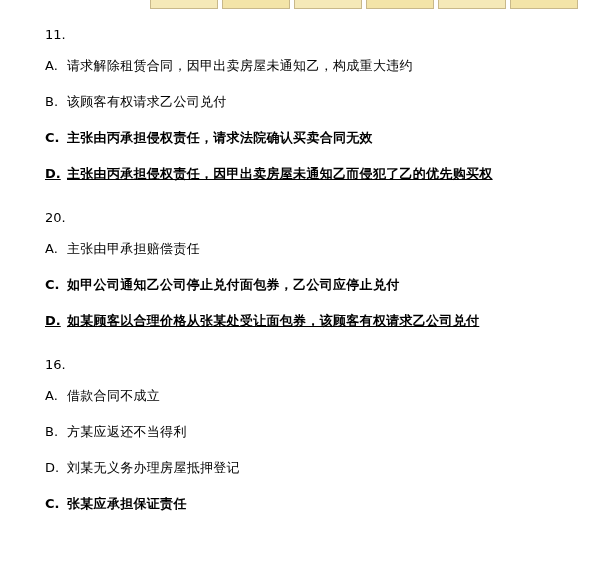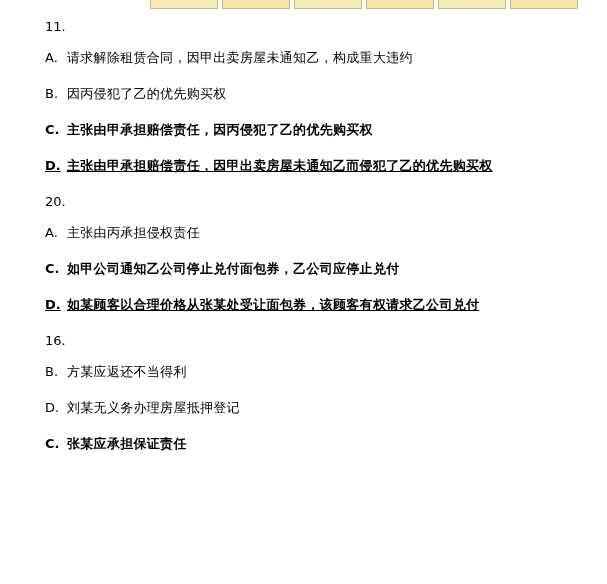--- a/index.html
+++ b/index.html
@@ -46,21 +46,21 @@
     height: 575px;
     background: #ffffff;
     padding: 0;
   }
   .q-block {
     margin: 0;
   }
   .q-number {
     font-size: 13px;
     color: #000;
-    margin: 0 0 0 45px;
+    margin: 8px 0 0 45px;
     padding: 9px 0 4px 0;
     line-height: 18px;
     font-family: "DejaVu Sans", "Liberation Sans", sans-serif;
   }
   .option {
     font-size: 13px;
     color: #000;
     margin: 0 8px 0 45px;
     padding: 9px 0 9px 0;
     line-height: 18px;
@@ -98,45 +98,48 @@
 </div>
 
 <div class="page">
 
   <div class="q-block">
     <div class="q-number">11.</div>
     <div class="option">
       <span class="opt-label">A.</span><span class="opt-text">请求解除租赁合同，因甲出卖房屋未通知乙，构成重大违约</span>
     </div>
     <div class="option">
-      <span class="opt-label">B.</span><span class="opt-text">因丙侵犯了乙的优先购买权</span>
+      <span class="opt-label">B.</span><span class="opt-text">该顾客有权请求乙公司兑付</span>
     </div>
     <div class="option bold-only">
-      <span class="opt-label">C.</span><span class="opt-text">主张由甲承担赔偿责任，因丙侵犯了乙的优先购买权</span>
+      <span class="opt-label">C.</span><span class="opt-text">主张由丙承担侵权责任，请求法院确认买卖合同无效</span>
     </div>
     <div class="option answer">
-      <span class="opt-label">D.</span><span class="opt-text">主张由甲承担赔偿责任，因甲出卖房屋未通知乙而侵犯了乙的优先购买权</span>
+      <span class="opt-label">D.</span><span class="opt-text">主张由丙承担侵权责任，因甲出卖房屋未通知乙而侵犯了乙的优先购买权</span>
     </div>
   </div>
 
   <div class="q-block">
     <div class="q-number">20.</div>
     <div class="option">
-      <span class="opt-label">A.</span><span class="opt-text">主张由丙承担侵权责任</span>
+      <span class="opt-label">A.</span><span class="opt-text">主张由甲承担赔偿责任</span>
     </div>
     <div class="option bold-only">
       <span class="opt-label">C.</span><span class="opt-text">如甲公司通知乙公司停止兑付面包券，乙公司应停止兑付</span>
     </div>
     <div class="option answer">
       <span class="opt-label">D.</span><span class="opt-text">如某顾客以合理价格从张某处受让面包券，该顾客有权请求乙公司兑付</span>
     </div>
   </div>
 
   <div class="q-block">
     <div class="q-number">16.</div>
+    <div class="option">
+      <span class="opt-label">A.</span><span class="opt-text">借款合同不成立</span>
+    </div>
     <div class="option">
       <span class="opt-label">B.</span><span class="opt-text">方某应返还不当得利</span>
     </div>
     <div class="option">
       <span class="opt-label">D.</span><span class="opt-text">刘某无义务办理房屋抵押登记</span>
     </div>
     <div class="option bold-only">
       <span class="opt-label">C.</span><span class="opt-text">张某应承担保证责任</span>
     </div>
   </div>

